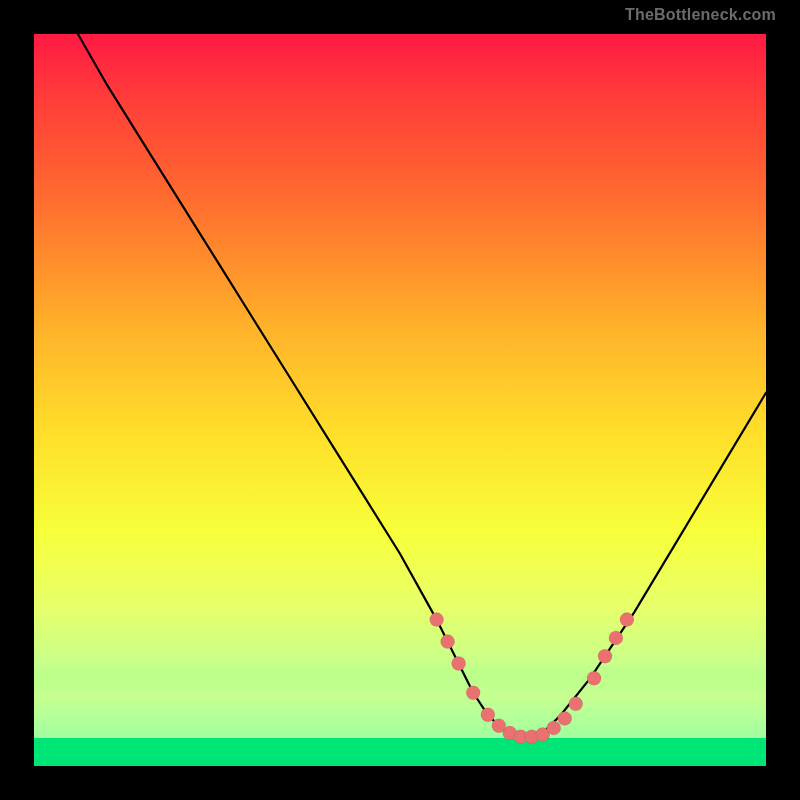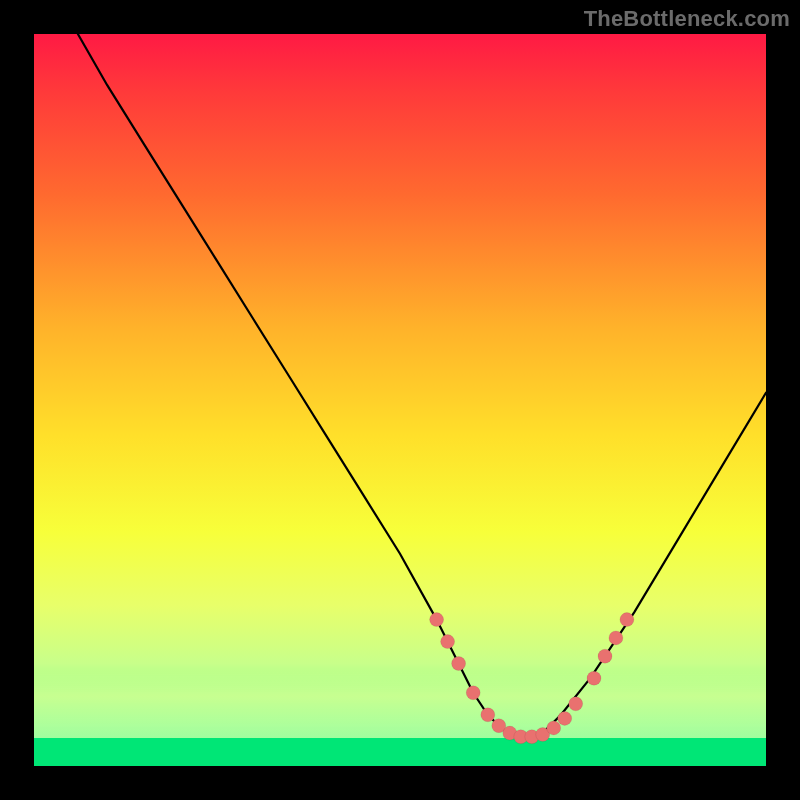--- a/index.html
+++ b/index.html
@@ -59,23 +59,23 @@
     position: absolute;
     left: 0;
     top: 0;
     width: 732px;
     height: 732px;
     overflow: visible;
   }
   .watermark {
     position: absolute;
     top: 6px;
-    right: 10px;
+    right: 24px;
     font-family: Arial, Helvetica, sans-serif;
-    font-size: 22px;
+    font-size: 16px;
     font-weight: 600;
     color: #6b6b6b;
     letter-spacing: 0.2px;
   }
 </style>
 </head>
 <body>
 
 <div class="frame">
   <div class="watermark">TheBottleneck.com</div>

